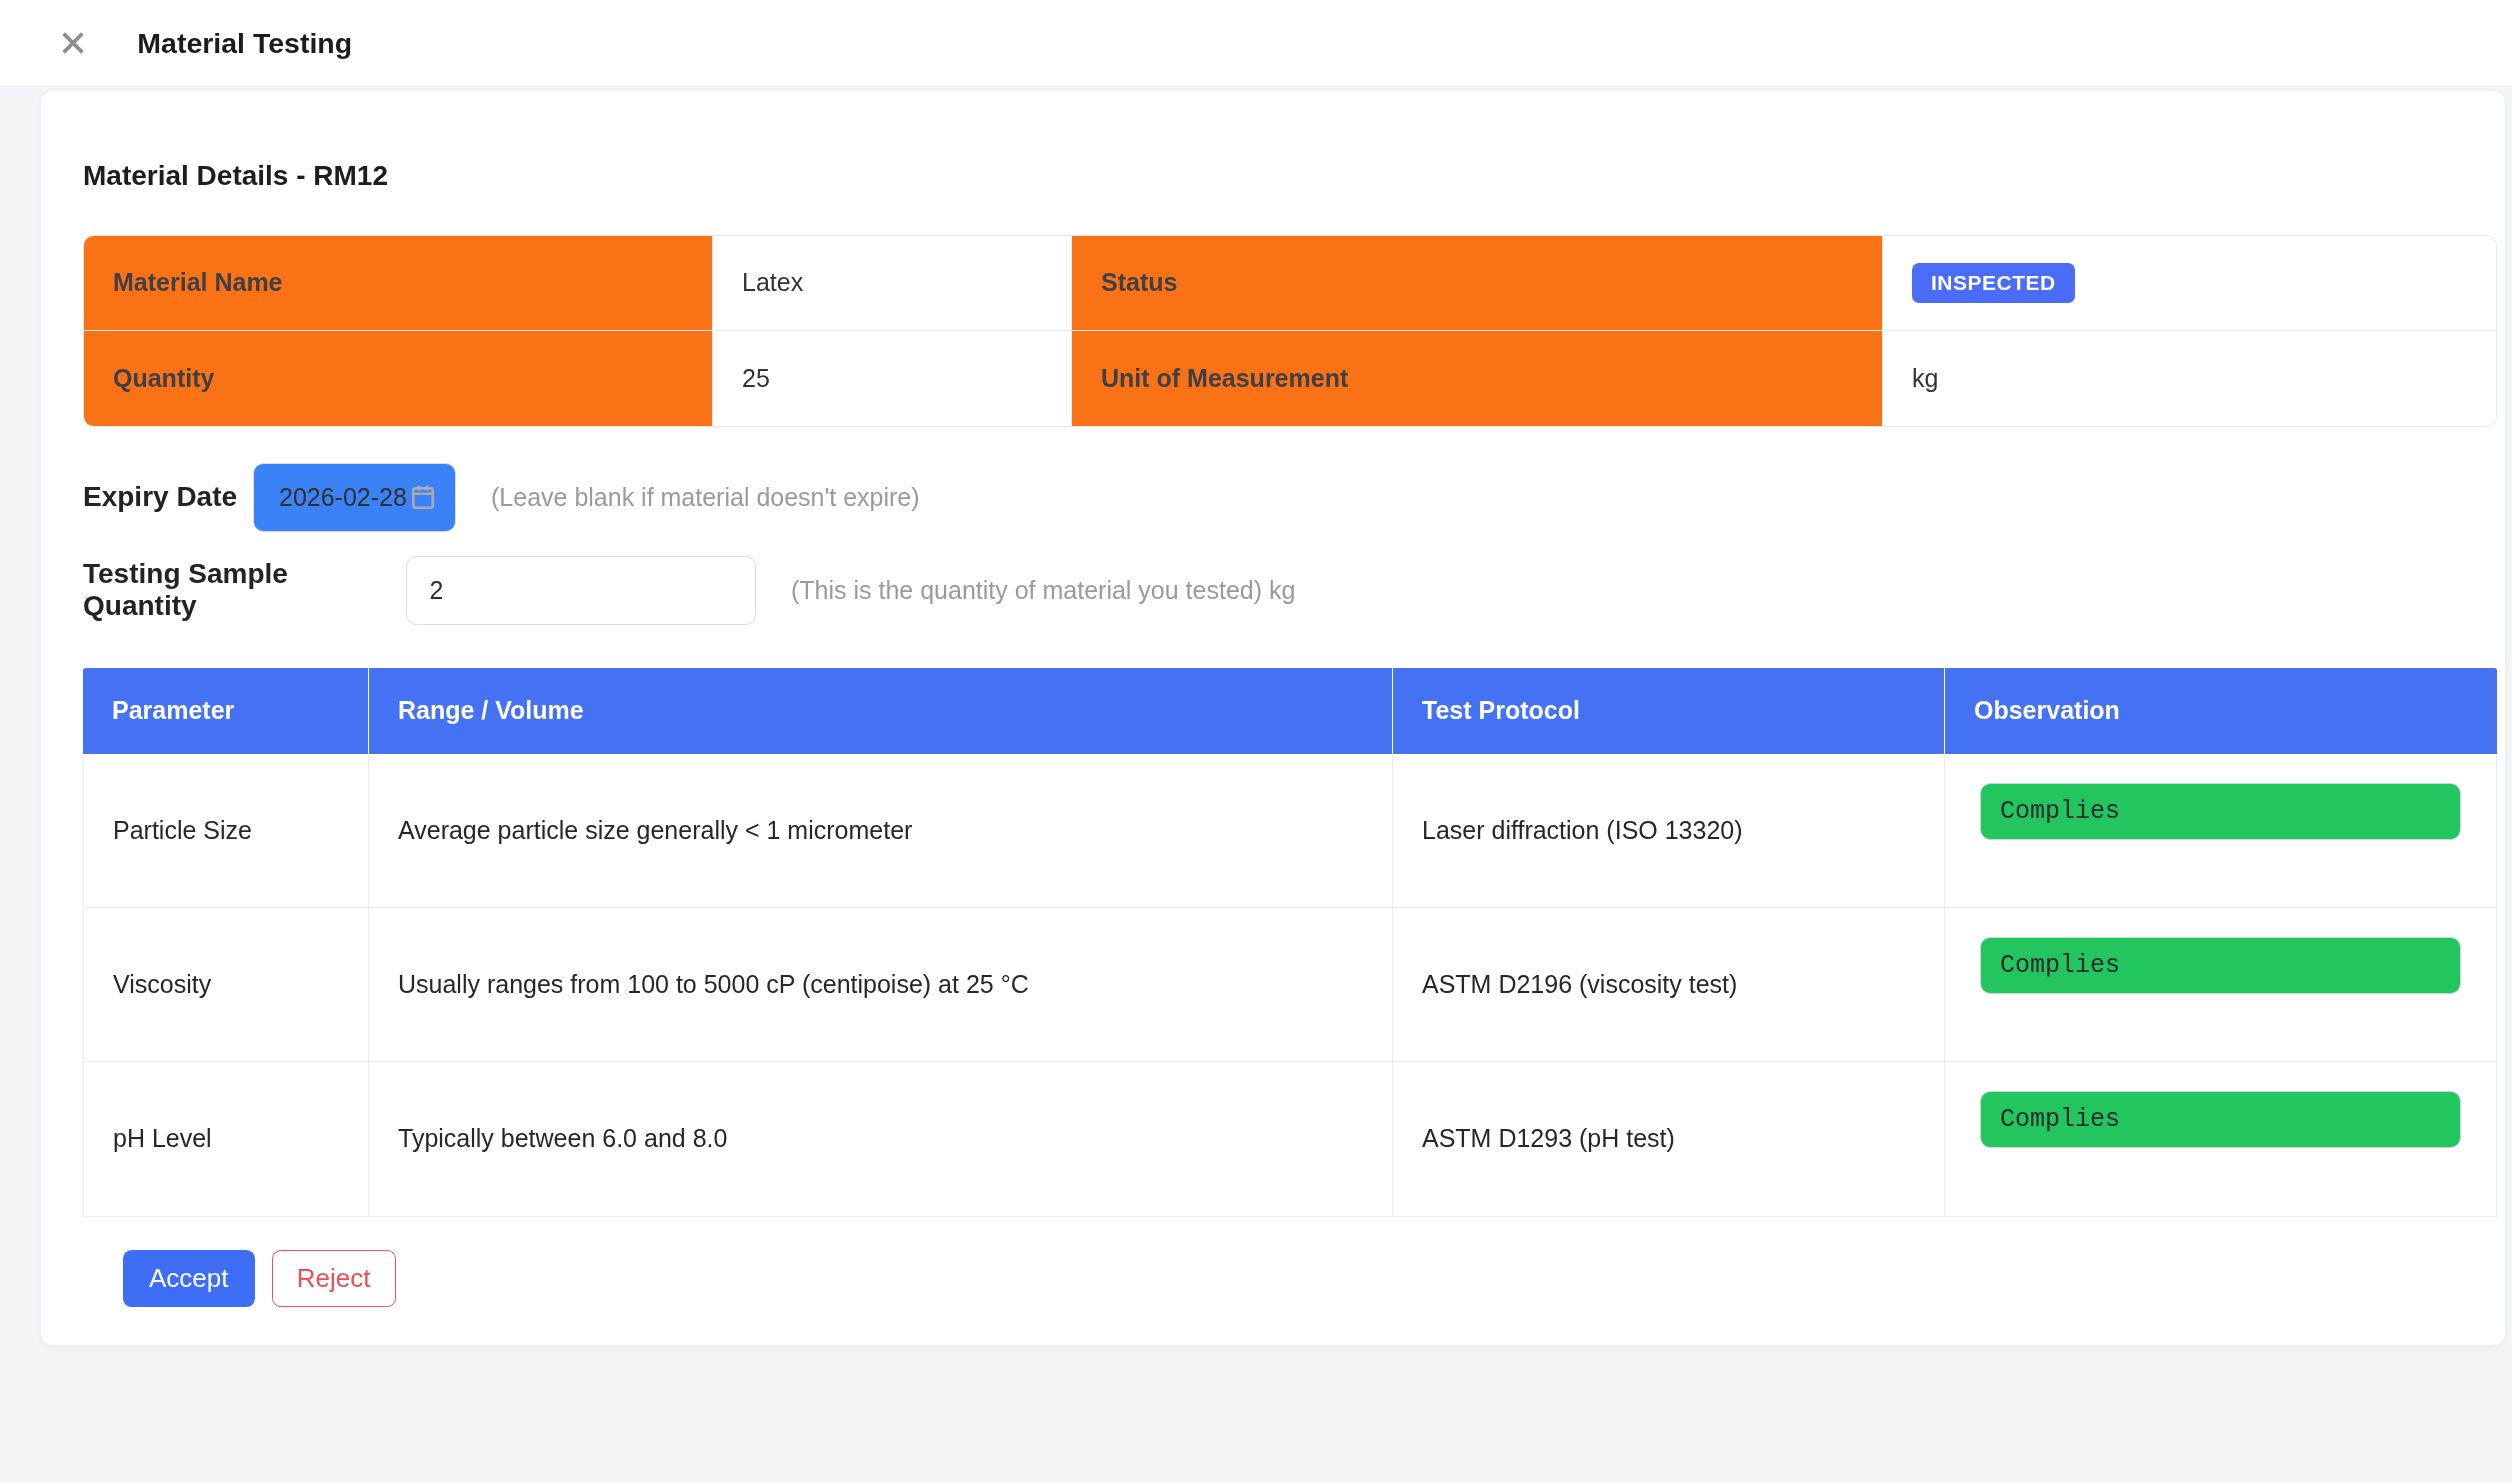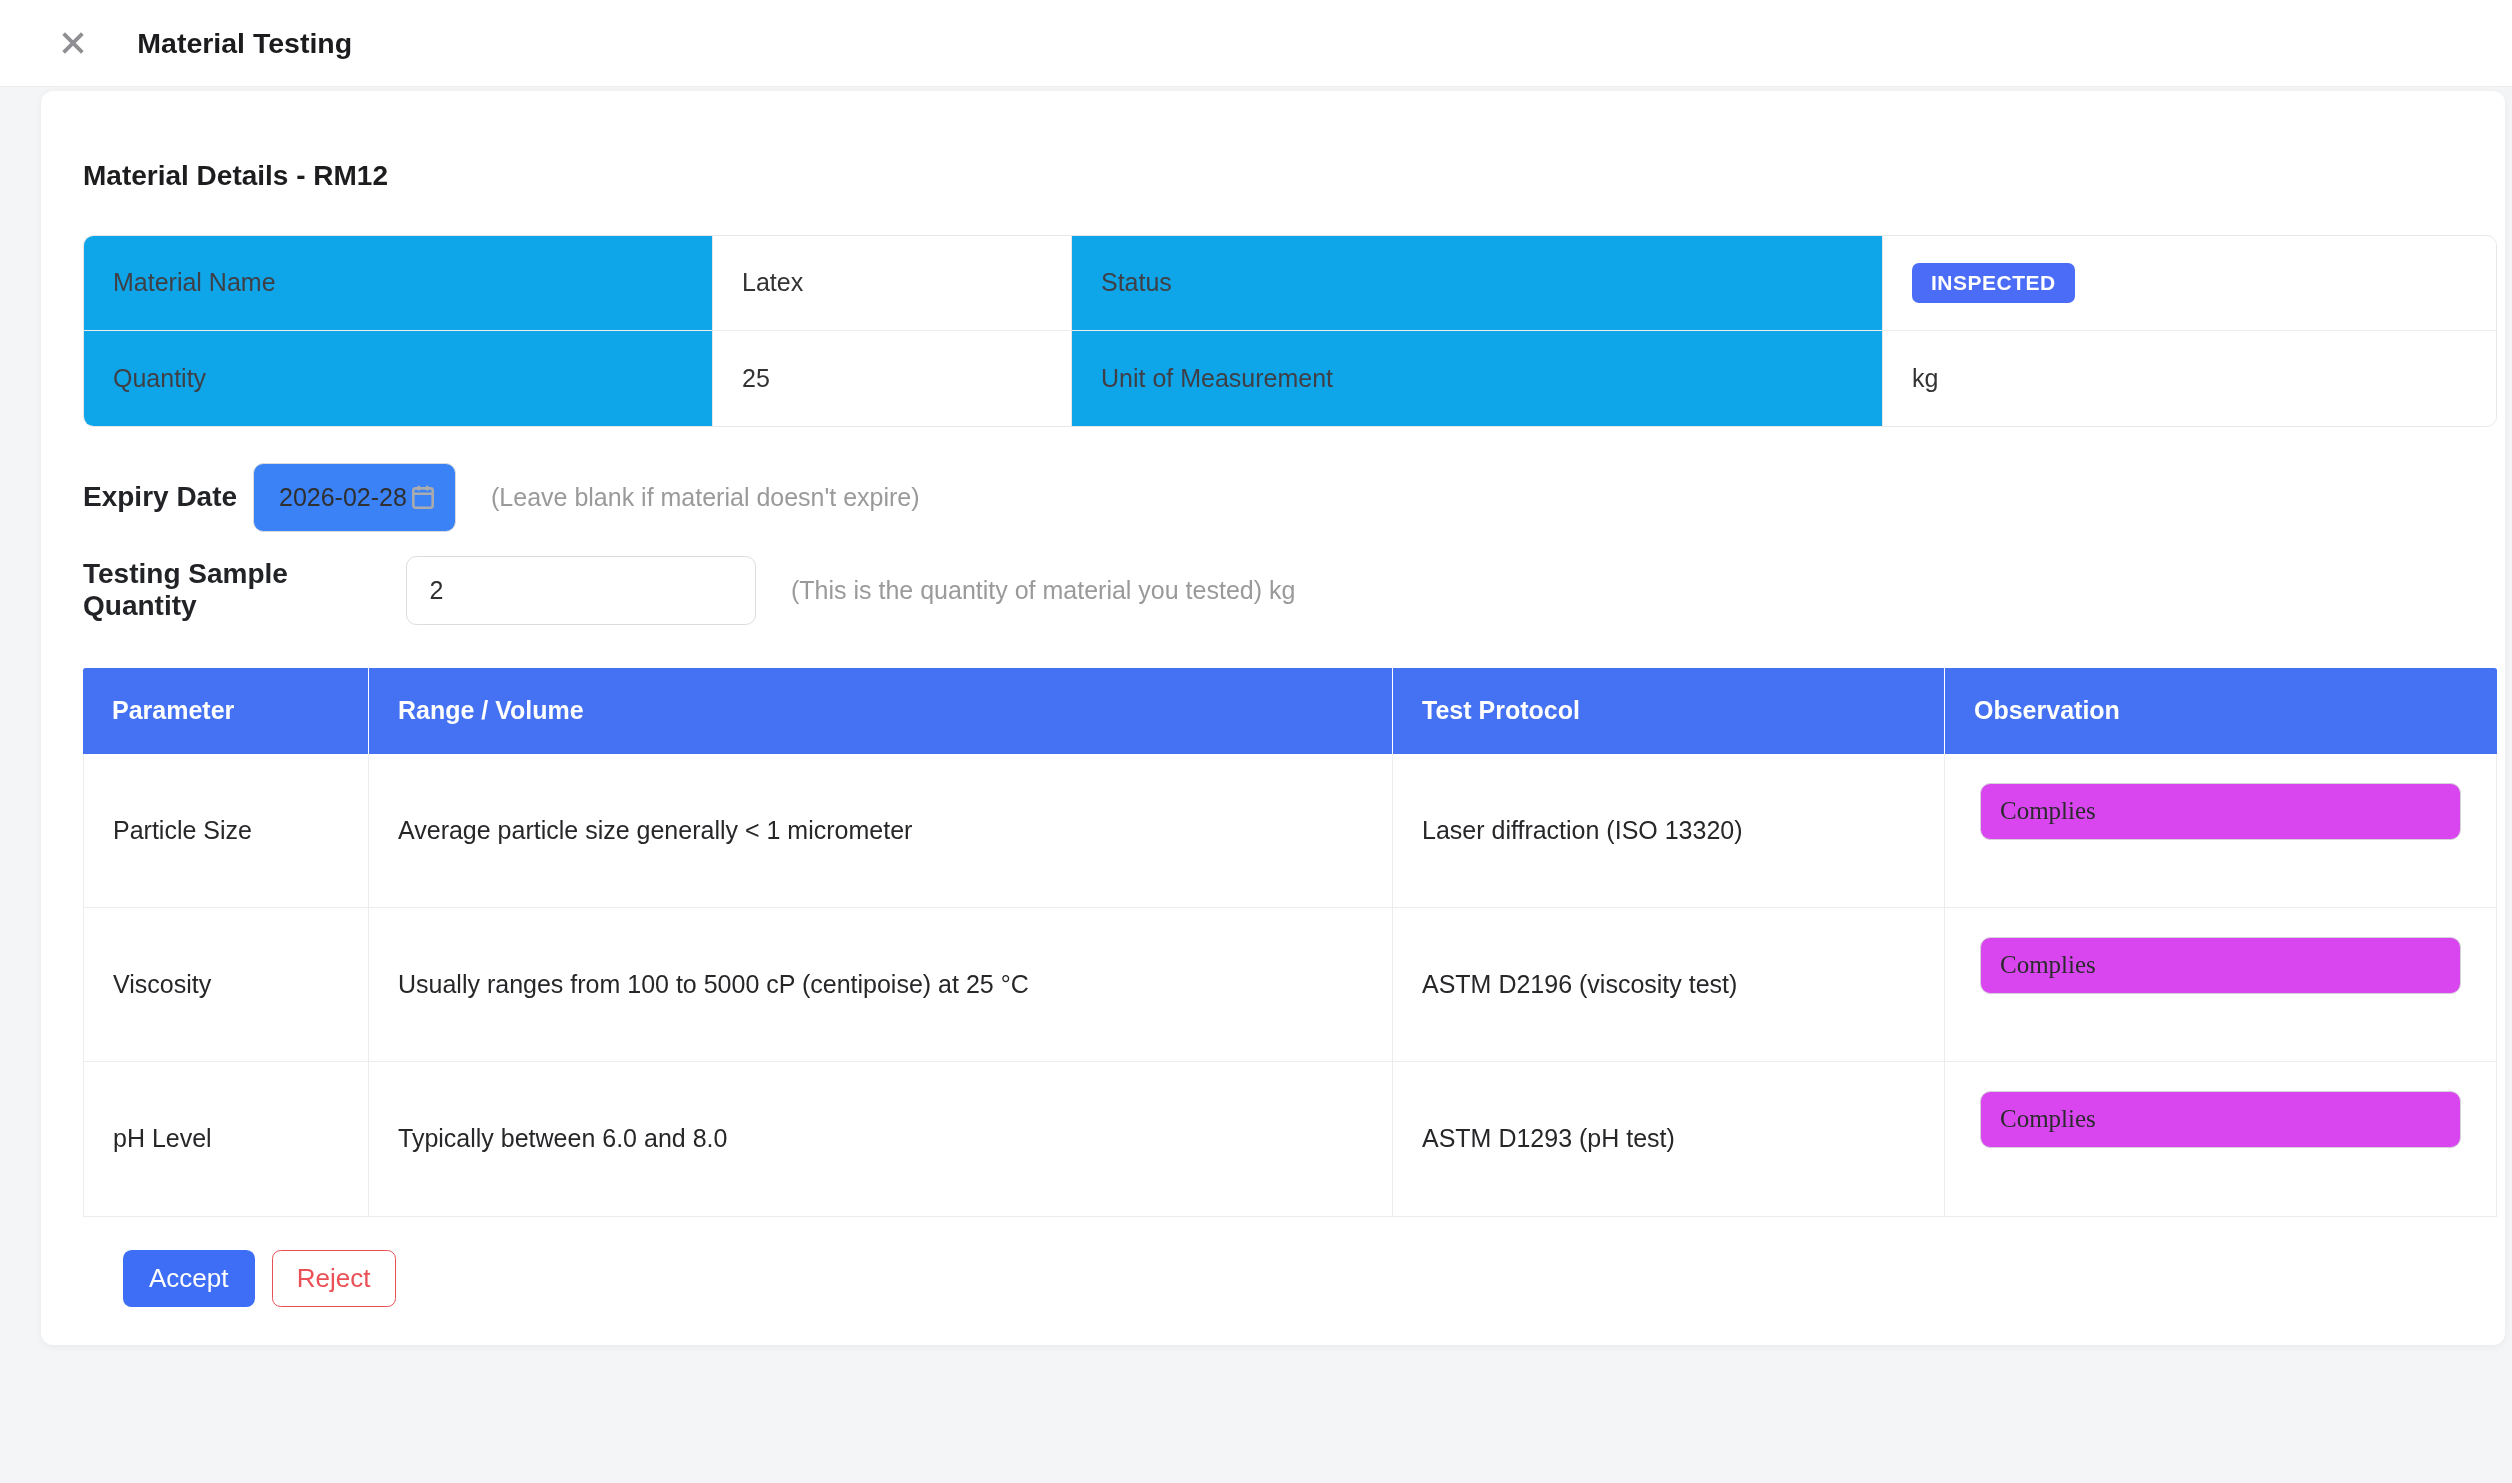--- a/index.html
+++ b/index.html
@@ -39,21 +39,21 @@
   .details-table {
     display: grid;
     grid-template-columns: 629px 359px 811px 1fr;
     grid-auto-rows: 95px;
     border: 0.9px solid #e7e7e7; border-radius: 10.4px; overflow: hidden;
     width: 2414px;
   }
   .dcell { display: flex; align-items: center; padding: 0 29px; font-size: 25px; border-right: 0.9px solid #e7e7e7; }
   .dcell.last { border-right: none; }
   .dcell.rowtop { border-bottom: 0.9px solid #ededed; }
-  .dlabel { background: #0ea5e9; font-weight: 400; color: #3f3f46; }
+  .dlabel { background: #f97316; font-weight: 700; color: #3f3f46; }
   .dvalue { background: #ffffff; color: #333333; }
   .badge {
     background: #4a6cf7; color: #ffffff; font-size: 21px; font-weight: 700;
     letter-spacing: 0.5px; padding: 9.5px 19px; border-radius: 7px; line-height: 1;
   }
 
   
   .field-row { display: flex; align-items: center; }
   .field-row .flabel { font-size: 28px; font-weight: 700; color: #222326; }
   .fr-expiry { margin-top: 36px; }
@@ -100,21 +100,21 @@
   .pt-row.last { border-bottom: none; }
   .pt-cell {
     display: flex; align-items: center; padding: 0 29px;
     font-size: 25px; color: #27272a; border-right: 0.9px solid #ececec;
   }
   .pt-cell.last { border-right: none; }
   .obs-cell { align-items: flex-start; padding: 29px 35px 0 35px; }
   .obs-input {
     width: 100%; height: 57px; border: 1.3px solid #d4d4d8; border-radius: 10.4px;
     font-size: 25px; color: #2b2b2e; padding: 0 19px;
-    font-family: Liberation Serif, serif; outline: none; background: #d946ef;
+    font-family: Liberation Mono, monospace; outline: none; background: #22c55e;
   }
 
   
   .actions { margin-top: 33px; display: flex; gap: 17.3px; margin-left: 40px; }
   .btn {
     height: 57px; border-radius: 8.6px; font-size: 26px;
     font-family: "Liberation Sans", sans-serif; cursor: pointer;
     display: inline-flex; align-items: center; justify-content: center;
   }
   .btn-accept { background: #3e6ef5; color: #ffffff; border: none; padding: 0 26px; font-weight: 500; }

